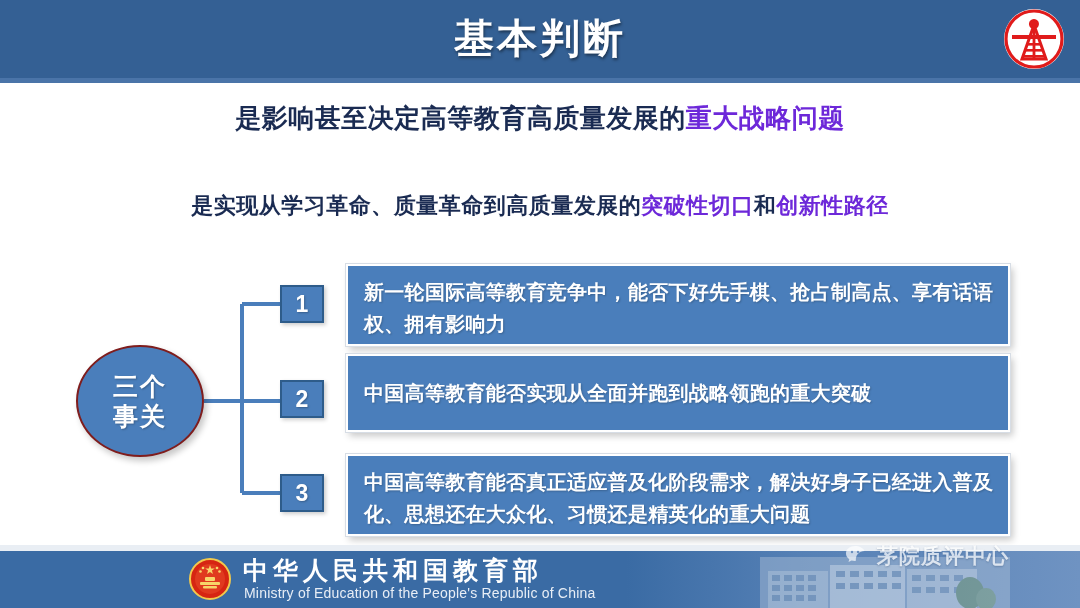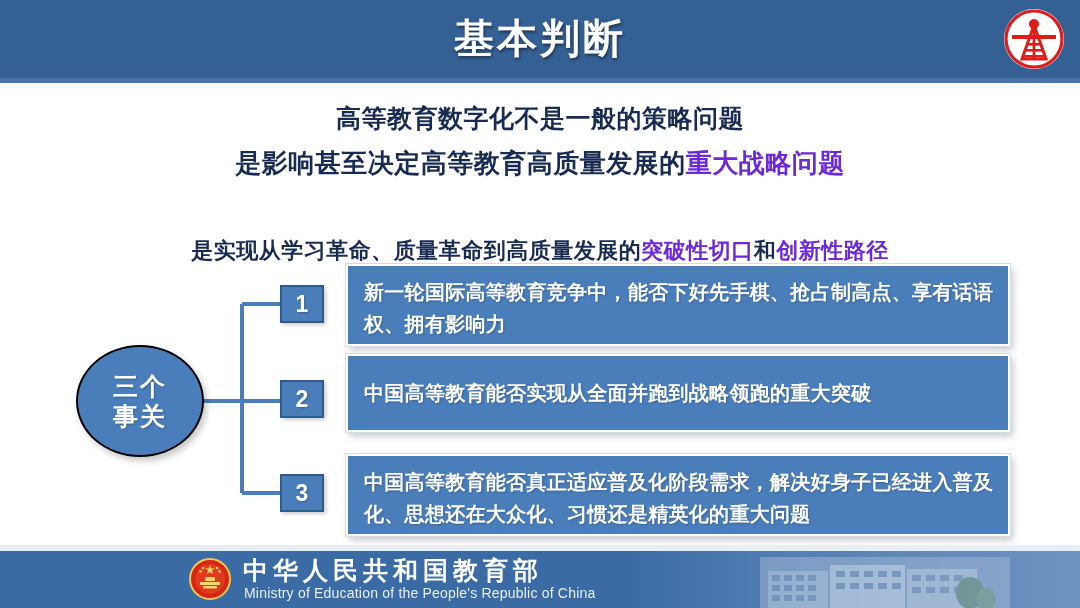--- a/index.html
+++ b/index.html
@@ -83,21 +83,21 @@
     height: 292px;
   }
 
   
   .oval {
     position: absolute;
     left: 76px; top: 97px;
     width: 128px; height: 112px;
     border-radius: 50%;
     background: #4a7ebb;
-    border: 2px solid #000000;
+    border: 2px solid #7f1d1d;
     box-shadow: 3px 4px 6px rgba(0,0,0,0.22);
     display: flex;
     flex-direction: column;
     align-items: center;
     justify-content: center;
   }
   .oval span {
     display: block;
     color: #ffffff;
     font-size: 25px;
@@ -245,21 +245,20 @@
       <path d="M10 28 L54 28 L54 32 L10 32 Z" fill="#e01b1b"></path>
       <path d="M32 18 L44 52 L20 52 Z" fill="none" stroke="#e01b1b" stroke-width="3"></path>
       <rect x="24" y="36" width="16" height="2.6" fill="#e01b1b"></rect>
       <rect x="22" y="42" width="20" height="2.6" fill="#e01b1b"></rect>
       <rect x="20" y="48" width="24" height="2.6" fill="#e01b1b"></rect>
       <rect x="30.6" y="18" width="2.8" height="34" fill="#e01b1b"></rect>
     </svg>
   </div>
 
   <div class="headline">
-    <div class="line l1">高等教育数字化不是一般的策略问题</div>
     <div class="line l2"><span>是影响甚至决定高等教育高质量发展的</span><span class="hl-red">重大战略问题</span></div>
     <div class="line l3"><span>是实现从学习革命、质量革命到高质量发展的</span><span class="hl-red">突破性切口</span><span>和</span><span class="hl-red">创新性路径</span></div>
   </div>
 
   <div class="diagram">
 
     <svg class="connectors" viewBox="0 0 1080 292" xmlns="http://www.w3.org/2000/svg" aria-hidden="true">
       <g stroke="#4a7ebb" stroke-width="4" fill="none">
         <line x1="204" y1="153" x2="242" y2="153"></line>
         <line x1="242" y1="56" x2="242" y2="245"></line>
@@ -339,14 +338,22 @@
       <circle cx="29" cy="11" r="1.3"></circle>
         <circle cx="31.5" cy="14.5" r="1.3"></circle>
       <rect x="12" y="25" width="20" height="3" rx="1"></rect>
       <rect x="15" y="29" width="14" height="2.4" rx="1"></rect>
       <rect x="17" y="20" width="10" height="4" rx="1"></rect>
     </g>
   </svg>
   <div class="moe-cn">中华人民共和国教育部</div>
   <div class="moe-en">Ministry of Education of the People's Republic of China</div>
 
+  <div class="wm">
+    <svg class="wm-logo" viewBox="0 0 26 22" xmlns="http://www.w3.org/2000/svg" aria-hidden="true">
+      <path d="M10 1C4.8 1 1 4.4 1 8.5c0 2.3 1.3 4.4 3.3 5.7L3.5 17l3-1.6c1.1.3 2.3.5 3.5.5.3 0 .6 0 .9-.1C10.3 9.9 14.4 6 19.6 6 18.4 3.1 14.6 1 10 1z" fill="#ffffff" opacity="0.95"></path>
+      <circle cx="7" cy="7" r="1.2" fill="#6f93c2"></circle>
+      <circle cx="13" cy="7" r="1.2" fill="#6f93c2"></circle>
+    </svg>
+    <span class="wm-text">茅院质评中心</span>
+  </div>
 
 </div>
 
 </body></html>

